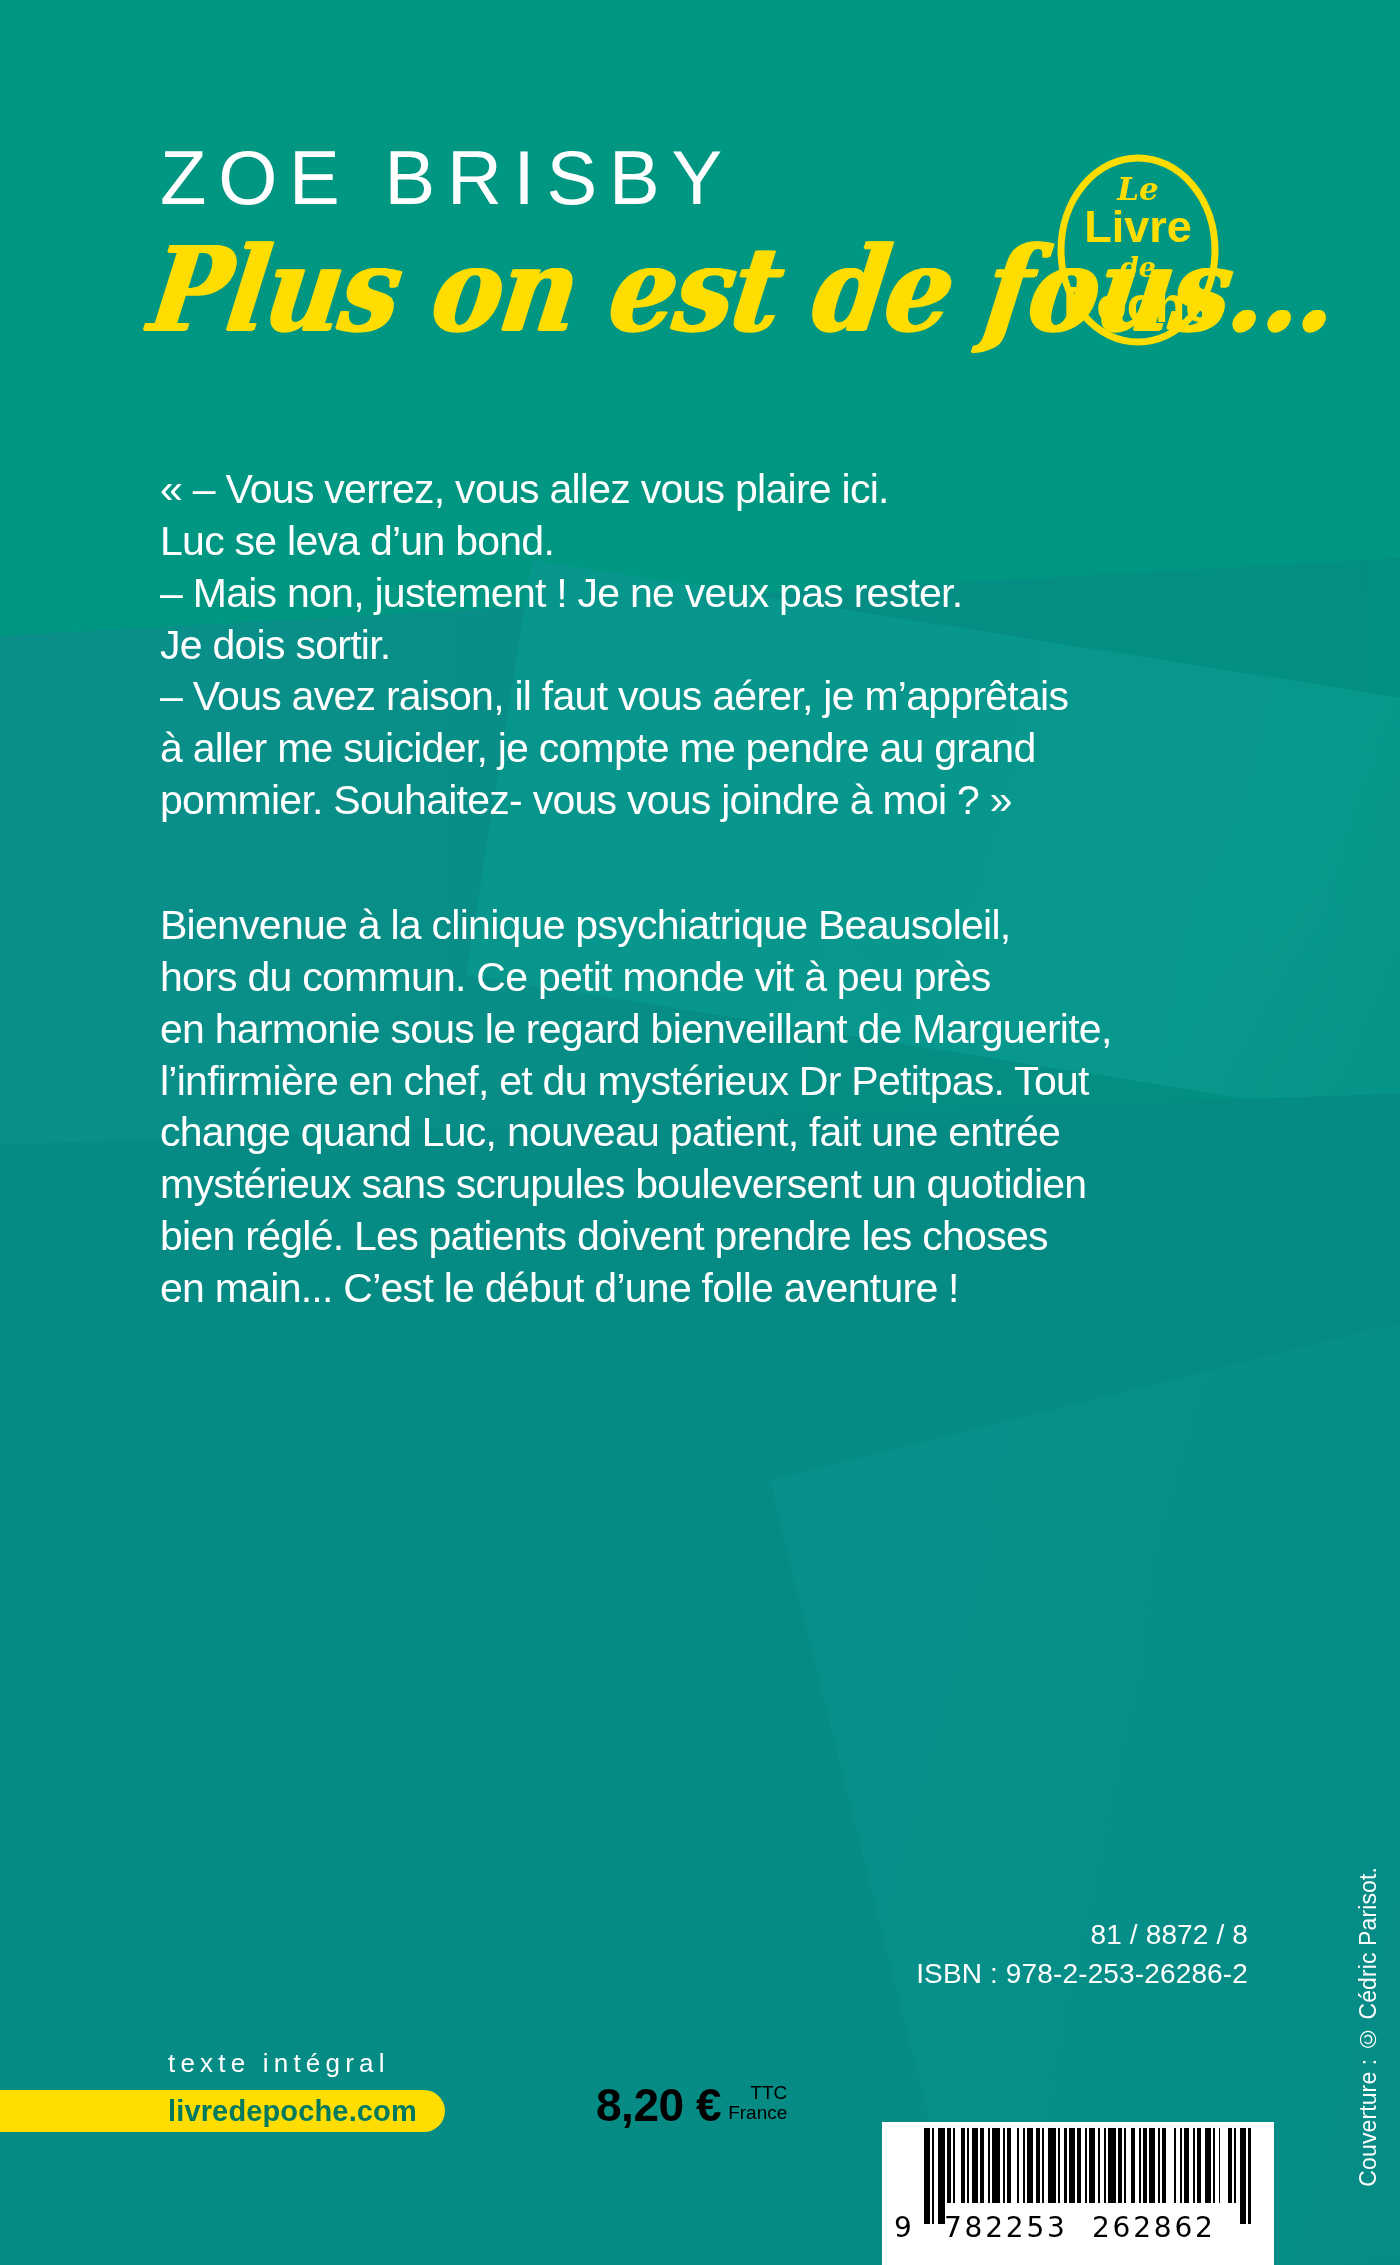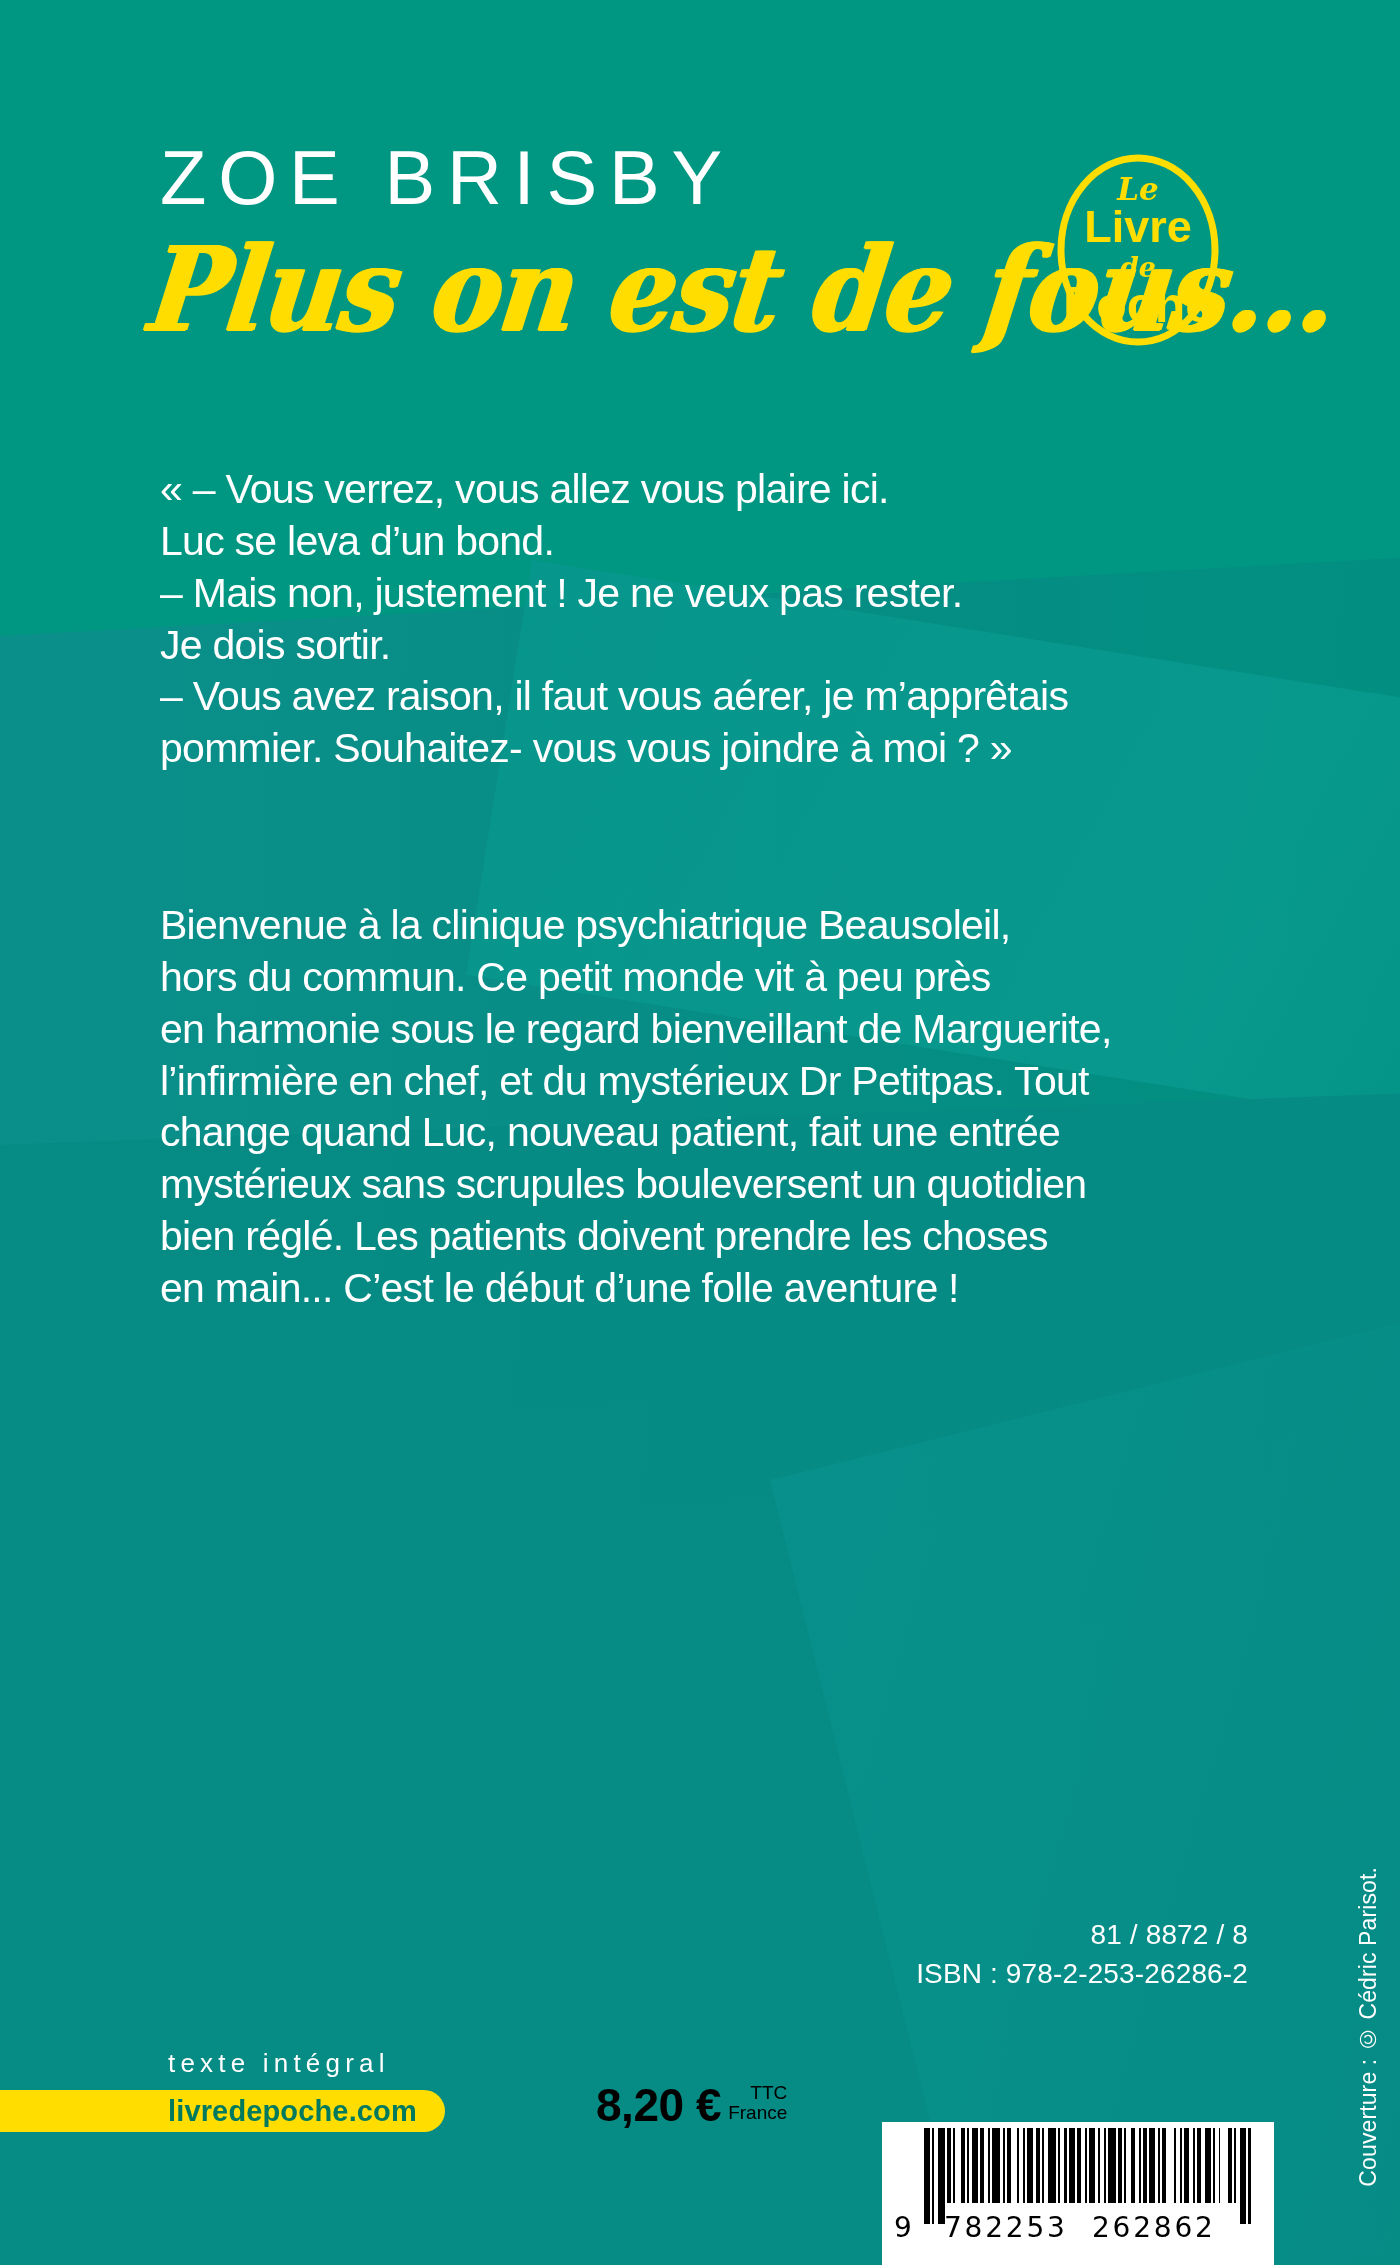--- a/index.html
+++ b/index.html
@@ -294,20 +294,21 @@
         <text x="86" y="172" text-anchor="middle" fill="#FFDD00" font-family="Liberation Sans, sans-serif" font-weight="700" font-size="50">Poche</text>
       </svg>
     </div>
 
     <div class="quote">
       <span class="qline">« – Vous verrez, vous allez vous plaire ici.</span>
       <span class="qline">Luc se leva d’un bond.</span>
       <span class="qline">– Mais non, justement ! Je ne veux pas rester.</span>
       <span class="qline">Je dois sortir.</span>
       <span class="qline">– Vous avez raison, il faut vous aérer, je m’apprêtais</span>
+      <span class="qline">à aller me suicider, je compte me pendre au grand</span>
       <span class="qline">pommier. Souhaitez- vous vous joindre à moi ? »</span>
     </div>
 
     <div class="synopsis">
       <span class="sline">Bienvenue à la clinique psychiatrique Beausoleil,</span>
       <span class="sline">hors du commun. Ce petit monde vit à peu près</span>
       <span class="sline">en harmonie sous le regard bienveillant de Marguerite,</span>
       <span class="sline">l’infirmière en chef, et du mystérieux Dr Petitpas. Tout</span>
       <span class="sline">change quand Luc, nouveau patient, fait une entrée</span>
       <span class="sline">mystérieux sans scrupules bouleversent un quotidien</span>

